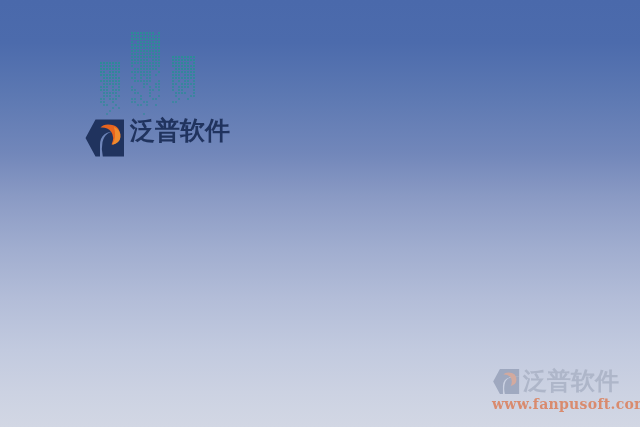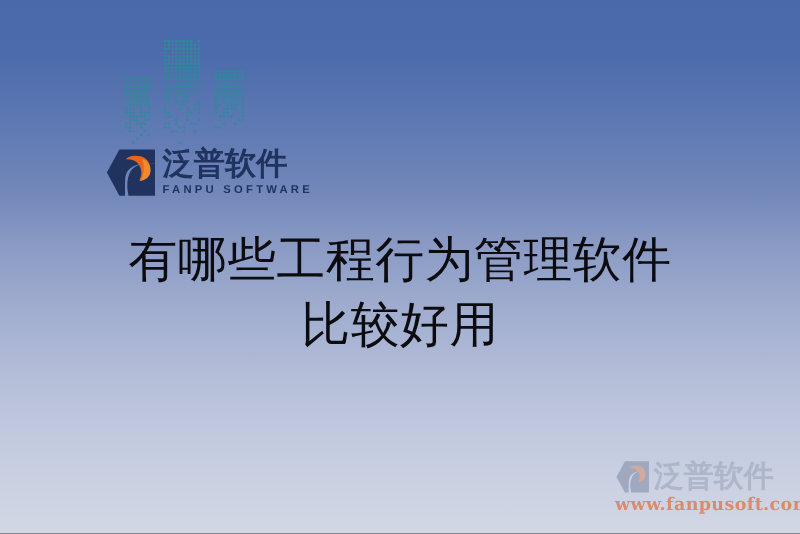--- a/index.html
+++ b/index.html
@@ -529,28 +529,23 @@
     <div id="logo-mark">
       <svg viewBox="0 0 44 40" width="44" height="40" aria-hidden="true">
         <path d="M11.5 1.5 L40 1.5 L40 13 L33 13 Q16 13 16 27 L16 38.5 L11.5 38.5 L1.5 20 Z" fill="#20335e"></path>
         <path d="M40 3 L40 13 L33.5 13 Q21 13 18.5 24 Q17 31 18.8 38.5 L40 38.5 Z" fill="#20335e"></path>
         <path d="M24 6.5 Q36 6.5 36 17.5 Q36 25 27.5 26.5 Q31 19 27 13.5 Q23.5 9 16.5 9.5 Q19 6.5 24 6.5 Z" fill="#e8641e"></path>
         <path d="M30 9 Q37 12 36.5 19 Q36 25 28 27 Q33 20 30 9 Z" fill="#ef8b2e"></path>
       </svg>
     </div>
     <div id="logo-text-wrap">
       <div id="logo-cn">泛普软件</div>
-      <div id="logo-en">FANPU SOFTWARE</div>
     </div>
   </div>
 
-  <div id="headline">
-    <span class="hl">有哪些工程行为管理软件</span>
-    <span class="hl">比较好用</span>
-  </div>
 
   <div id="watermark">
     <div id="wm-mark">
       <svg viewBox="0 0 44 40" width="30" height="27" aria-hidden="true">
         <path d="M11.5 1.5 L40 1.5 L40 13 L33 13 Q16 13 16 27 L16 38.5 L11.5 38.5 L1.5 20 Z" fill="#8f9ab3"></path>
         <path d="M40 3 L40 13 L33.5 13 Q21 13 18.5 24 Q17 31 18.8 38.5 L40 38.5 Z" fill="#8f9ab3"></path>
         <path d="M24 6.5 Q36 6.5 36 17.5 Q36 25 27.5 26.5 Q31 19 27 13.5 Q23.5 9 16.5 9.5 Q19 6.5 24 6.5 Z" fill="#d79c86"></path>
       </svg>
     </div>
     <div id="wm-cn">泛普软件</div>

